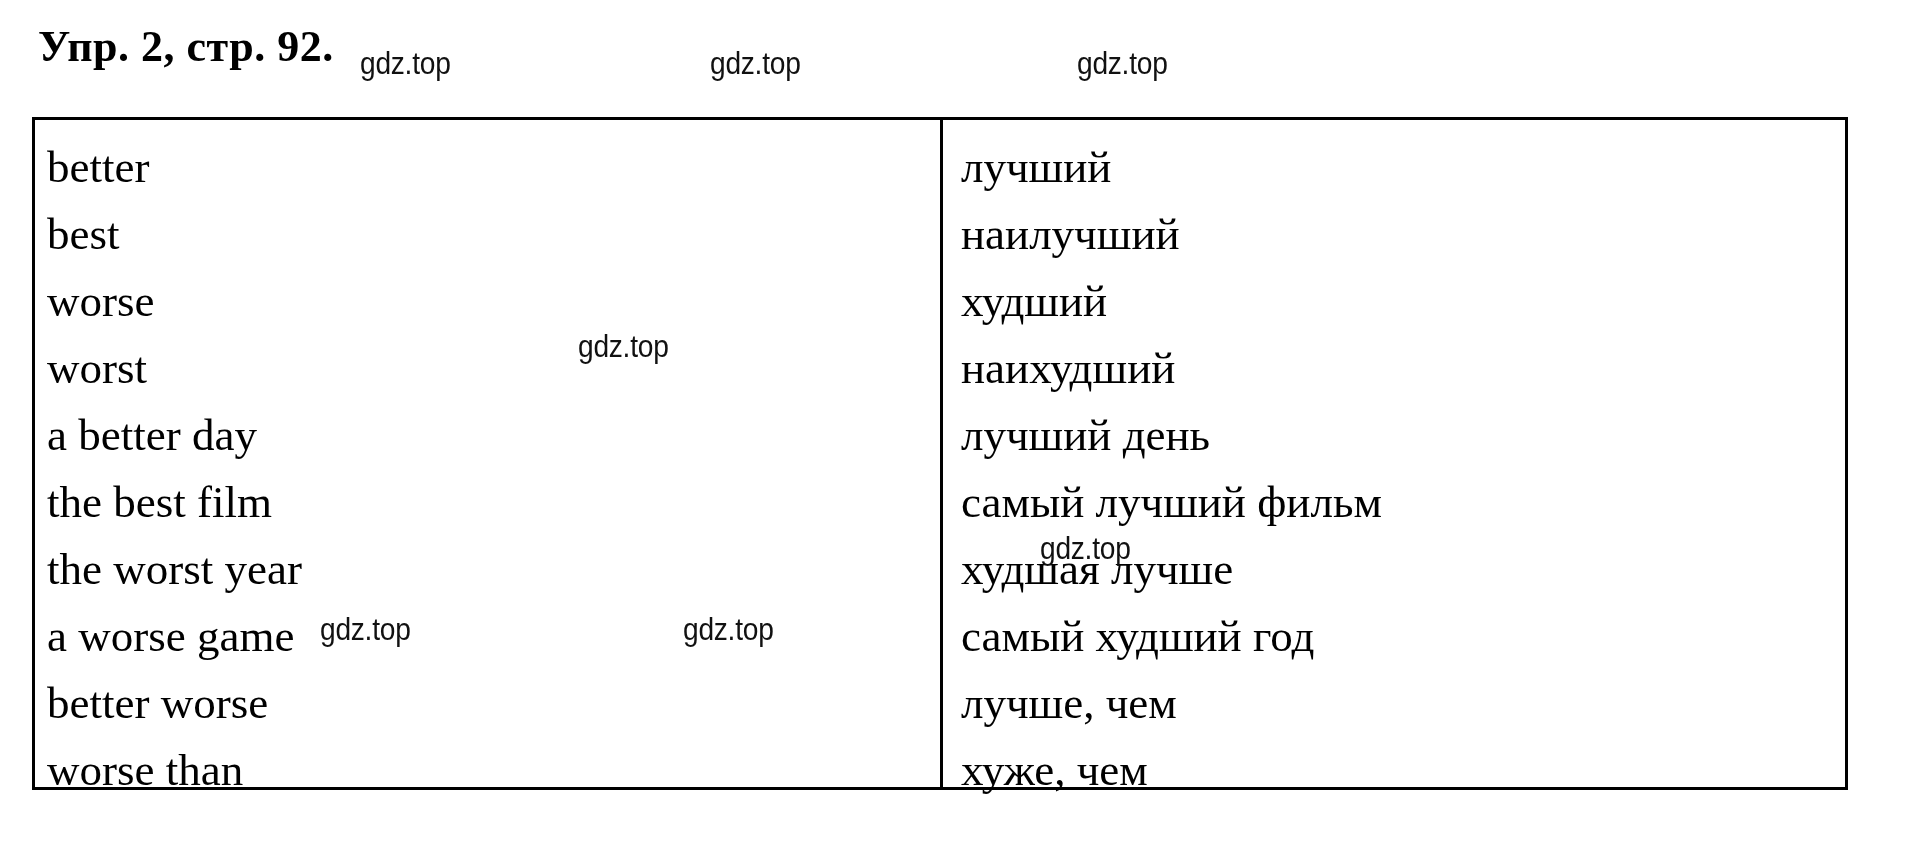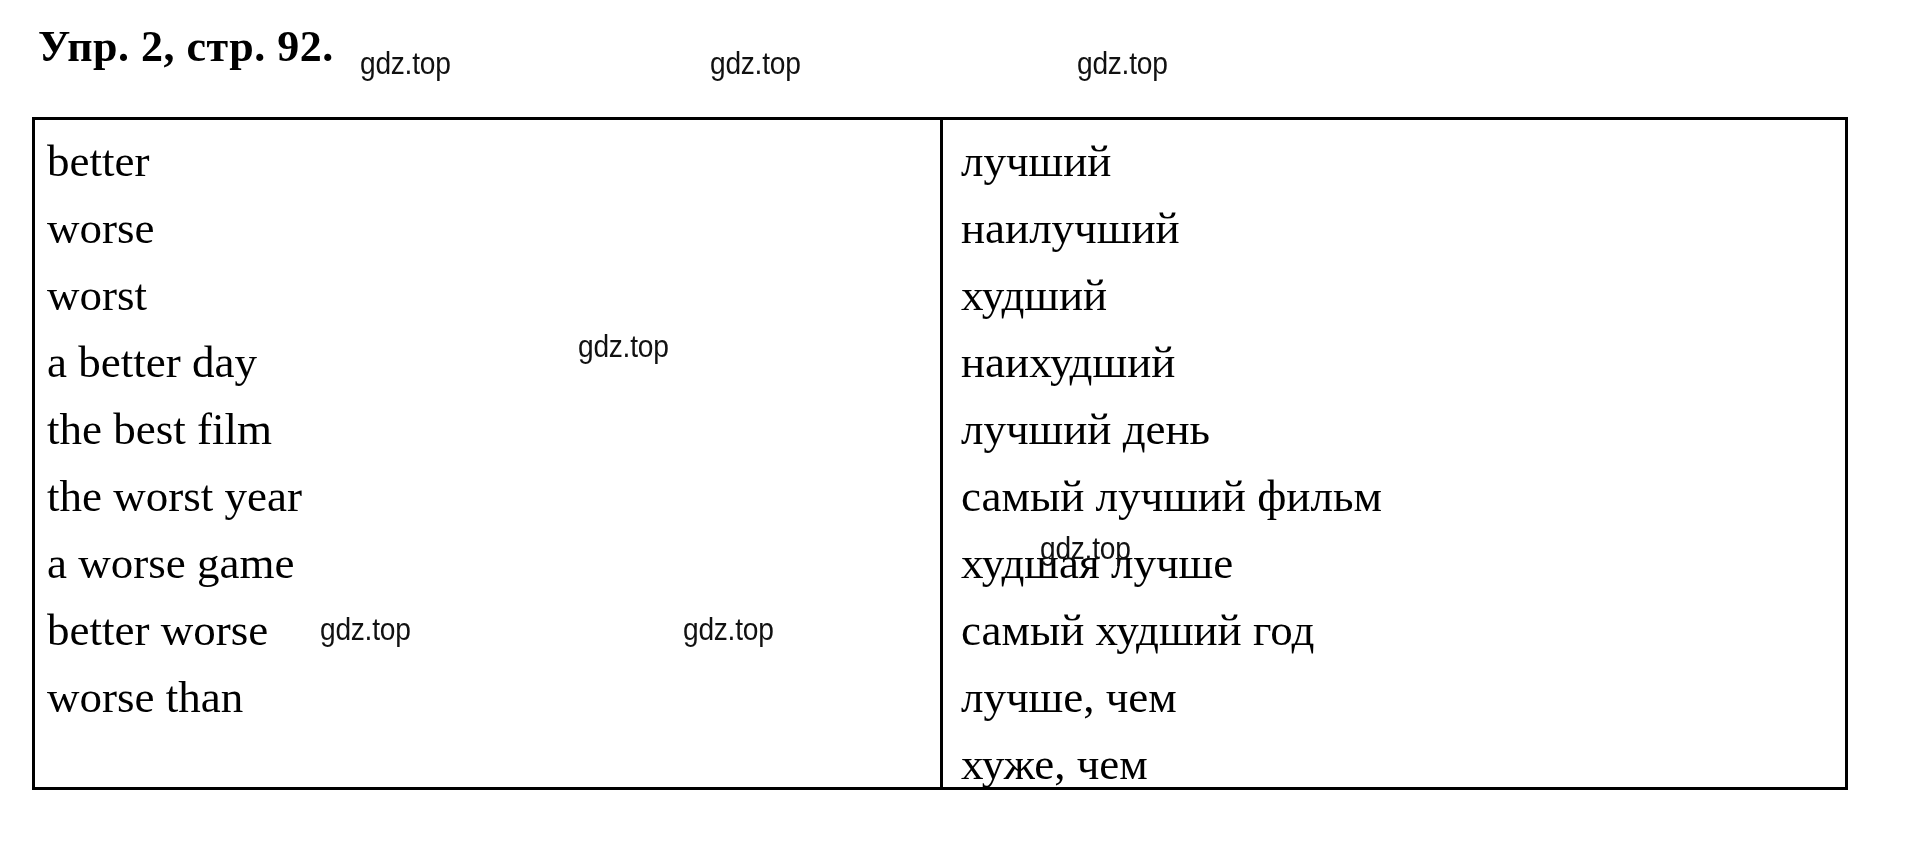--- a/index.html
+++ b/index.html
@@ -46,21 +46,21 @@
     width: 3px;
     height: 673px;
     background: #000000;
   }
 
   .col {
     position: absolute;
     top: 0;
     bottom: 8px;
     box-sizing: border-box;
-    padding-top: 8px;
+    padding-top: 14px;
   }
   .col-left  { left: 0px;   width: 905px; padding-left: 12px; }
   .col-right { left: 908px; width: 1020px; padding-left: 18px; }
 
   .entry {
     height: 67px;
     line-height: 67px;
     font-size: 45px;
     white-space: nowrap;
     overflow: visible;
@@ -90,20 +90,21 @@
 <body>
 
 <div id="page-title">Упр. 2, стр. 92.</div>
 
 <div id="vocab-table">
 
   <div class="col-divider"></div>
 
   <div class="col col-left">
     <div class="entry">better</div>
+    <div class="entry">best</div>
     <div class="entry">worse</div>
     <div class="entry">worst</div>
     <div class="entry">a better day</div>
     <div class="entry">the best film</div>
     <div class="entry">the worst year</div>
     <div class="entry">a worse game</div>
     <div class="entry">better worse</div>
     <div class="entry">worse than</div>
   </div>
 

